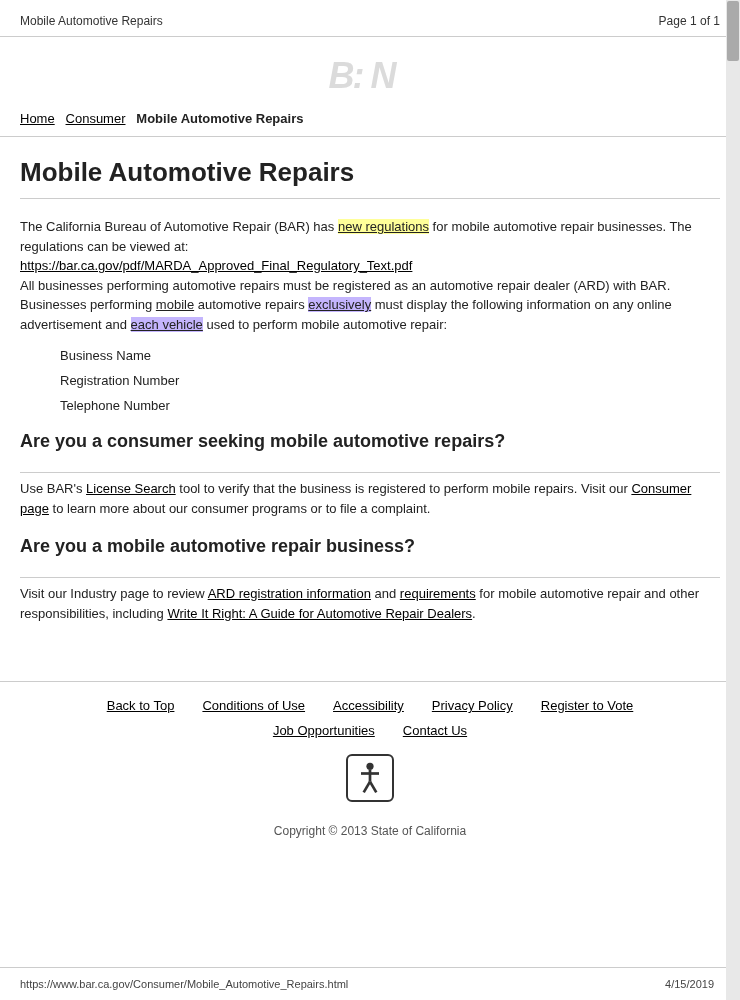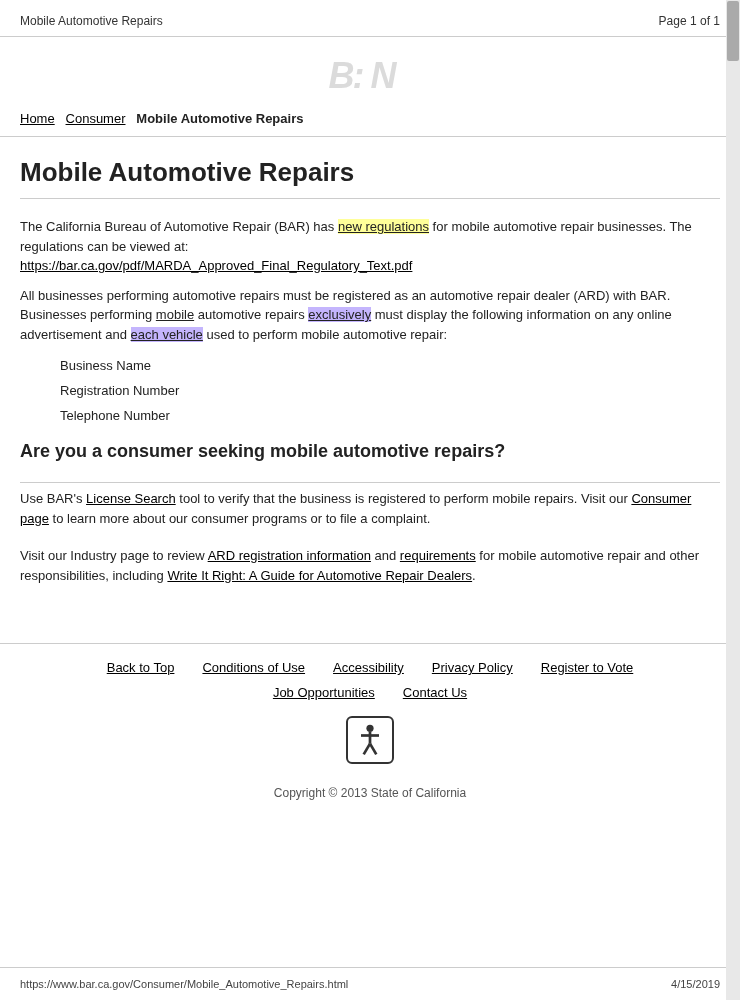--- a/index.html
+++ b/index.html
@@ -77,21 +77,20 @@
       font-size: 26px;
       font-weight: bold;
       color: #222;
       margin-bottom: 18px;
       border-bottom: 1px solid #ccc;
       padding-bottom: 10px;
     }
     .intro-text {
       font-size: 13px;
       line-height: 1.5;
-      margin-bottom: 10px;
     }
     .intro-text a {
       color: #000;
       text-decoration: underline;
     }
     .highlight-underline {
       text-decoration: underline;
       background-color: #ffff99;
     }
     .body-text {
@@ -179,21 +178,21 @@
     .print-footer {
       display: flex;
       justify-content: space-between;
       padding: 10px 20px;
       border-top: 1px solid #ccc;
       font-size: 11px;
       color: #444;
       position: absolute;
       bottom: 0;
       left: 0;
-      right: 0;
+      right: 6px;
     }
     .scrollbar {
       position: absolute;
       top: 0;
       right: 0;
       width: 14px;
       height: 100%;
       background: #e8e8e8;
     }
     .scrollbar-thumb {
@@ -244,20 +243,21 @@
     <div class="item">Registration Number</div>
     <div class="item">Telephone Number</div>
   </div>
 
   <h2 class="section-title">Are you a consumer seeking mobile automotive repairs?</h2>
 
   <p class="section-body">
     Use BAR's <a href="#">License Search</a> tool to verify that the business is registered to perform mobile repairs. Visit our <a href="#">Consumer page</a> to learn more about our consumer programs or to file a complaint.
   </p>
 
+  <h2 class="section-title">Are you a mobile automotive repair business?</h2>
 
   <p class="section-body">
     Visit our Industry page to review <a href="#">ARD registration information</a> and <a href="#">requirements</a> for mobile automotive repair and other responsibilities, including <a href="#">Write It Right: A Guide for Automotive Repair Dealers</a>.
   </p>
 
 </div>
 
 <div class="footer-area">
   <div class="footer-links-row1">
     <a href="#">Back to Top</a>

